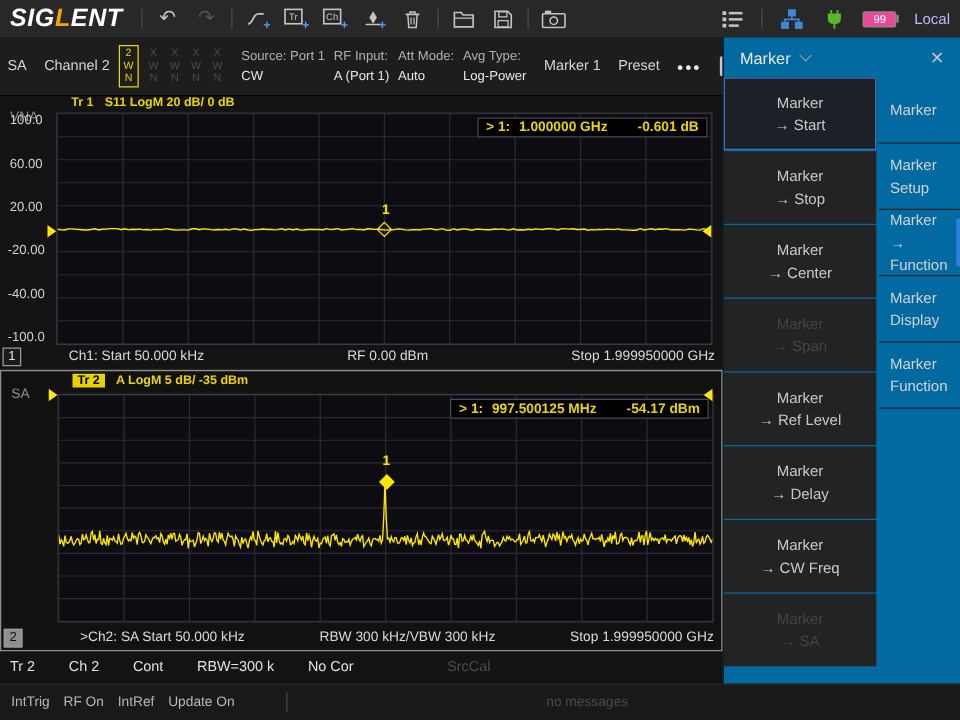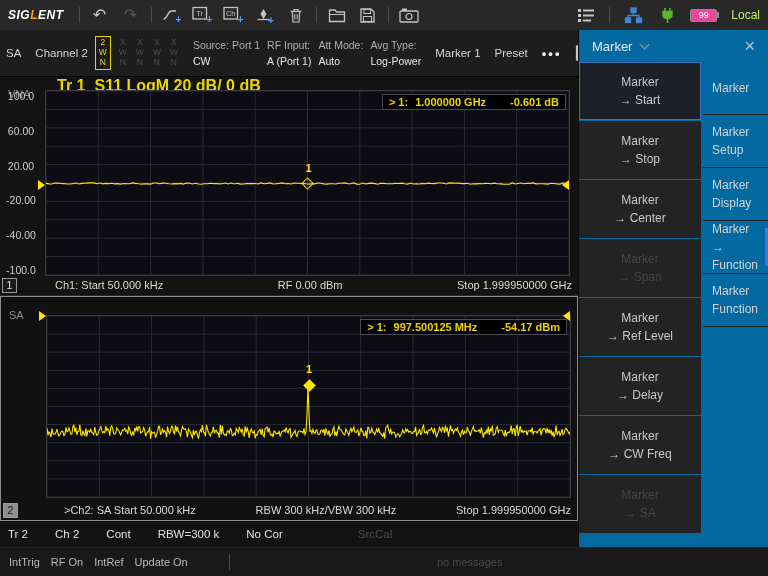--- a/index.html
+++ b/index.html
@@ -1,53 +1,53 @@
 <!DOCTYPE html>
 <html><head>
 <meta charset="utf-8">
 <style>
   * { margin:0; padding:0; box-sizing:border-box; }
   body { background:#000; font-family:"Liberation Sans", sans-serif; }
   .screen { position:relative; width:768px; height:576px; background:#101010; overflow:hidden; color:#ccc; }
 
   
   .topbar { display:flex; align-items:center; height:30px; background:#282828; padding:0 8px; gap:9px; }
-  .logo { font-weight:bold; font-style:italic; font-size:12px; color:#fff; letter-spacing:.5px; margin-right:6px; }
+  .logo { font-weight:bold; font-style:italic; font-size:20px; color:#fff; letter-spacing:.5px; margin-right:6px; }
   .logo .accent { color:#f7a600; }
   .tbtn { display:flex; align-items:center; justify-content:center; min-width:22px; height:24px; cursor:pointer; }
   .glyph { font-size:16px; color:#c4c4c4; line-height:1; }
   .glyph.dim { color:#555; }
   .vdiv { width:1px; height:16px; background:#4a4a4a; }
   .right-group { margin-left:auto; display:flex; align-items:center; gap:12px; }
   .battery { display:flex; align-items:center; }
   .bat-body { display:flex; align-items:center; justify-content:center; width:27px; height:13px; border:1px solid #8a8a8a; border-radius:2px; background:#ec4899; }
   .bat-txt { font-size:9px; color:#fff; }
   .bat-tip { width:2px; height:6px; background:#8a8a8a; }
-  .local { font-size:12px; color:#bef264; }
+  .local { font-size:12px; color:#c4b5fd; }
 
   
   .main { display:flex; height:517px; }
   .left { width:578px; display:flex; flex-direction:column; }
 
   
   .chanbar { height:47px; background:#1d1d1d; display:flex; align-items:center; padding:0 6px; gap:7px; border-bottom:1px solid #000; }
   .cb-txt { font-size:11.5px; color:#d5d5d5; white-space:nowrap; }
   .chan-col { display:flex; flex-direction:column; align-items:center; font-size:8.5px; line-height:1.15; }
   .chan-col.on { border:1px solid #e8d500; color:#e8d500; padding:1px 3px; }
   .chan-col.off { color:#4c4c4c; padding:1px 1px; }
   .fld { display:flex; flex-direction:column; justify-content:center; font-size:10.5px; line-height:1.55; white-space:nowrap; }
   .fld .lab { color:#b0b0b0; }
   .fld .val { color:#e6e6e6; }
   .more { font-size:13px; font-weight:bold; color:#ededed; letter-spacing:2px; }
 
   
   .vna-sec { position:relative; height:219px; background:#131313; border-bottom:1px solid #2a2a2a; }
   .sa-sec  { position:relative; height:225px; background:#111; border:1px solid #8f8f8f; }
   .panel-lab { position:absolute; left:8px; font-size:11px; color:#8f8f8f; }
-  .trhdr { position:absolute; left:57px; top:0; font-size:16px; font-weight:bold; color:#ecd400; white-space:nowrap; }
+  .trhdr { position:absolute; left:57px; top:0; font-size:10px; font-weight:bold; color:#ecd400; white-space:nowrap; }
   .trhdr .chip { background:#e6d400; color:#000; padding:0 4px; font-weight:bold; }
   .trhdr .prm { margin-left:9px; }
   .ylabs { position:absolute; left:0; width:42px; display:flex; flex-direction:column; justify-content:space-between; align-items:center; font-size:10.5px; color:#cfcfcf; }
   .plot { position:absolute; left:45px; width:525px; background:#0c0c12; border:1px solid #3a3a42; }
   .plot svg { position:absolute; left:0; top:0; width:100%; height:100%; }
   .readout { position:absolute; top:3px; right:3px; background:#000; border:1px solid #4a4a55; color:#ecd400; font-size:11px; font-weight:bold; padding:1px 6px; display:flex; white-space:nowrap; }
   .readout .rx { margin-left:7px; }
   .readout .ry { margin-left:24px; }
   .diamond { position:absolute; width:9px; height:9px; transform:rotate(45deg); }
   .diamond.hollow { border:1.5px solid #ffe600; background:transparent; }
@@ -325,20 +325,23 @@
           <span class="fstart">Ch1: Start 50.000 kHz</span>
           <span class="sp"></span>
           <span>RF 0.00 dBm</span>
           <span class="sp"></span>
           <span class="fstop">Stop 1.999950000 GHz</span>
         </div>
       </div>
 
       <div class="sa-sec">
         <div class="panel-lab" style="top:12px">SA</div>
+        <div class="trhdr" style="top:2px">
+          <span class="chip">Tr 2</span><span class="prm">A LogM 5 dB/ -35 dBm</span>
+        </div>
         <div class="plot" style="top:18px;height:183px">
           <svg id="sa-svg" preserveAspectRatio="none" viewBox="0 0 525 183">
               <g stroke="#2b2b35" stroke-width="1">
                 <line x1="0.0" y1="0" x2="0.0" y2="183"></line>
                 <line x1="0" y1="0.0" x2="525" y2="0.0"></line>
                 <line x1="52.5" y1="0" x2="52.5" y2="183"></line>
                 <line x1="0" y1="18.3" x2="525" y2="18.3"></line>
                 <line x1="105.0" y1="0" x2="105.0" y2="183"></line>
                 <line x1="0" y1="36.6" x2="525" y2="36.6"></line>
                 <line x1="157.5" y1="0" x2="157.5" y2="183"></line>
@@ -431,25 +434,25 @@
               <span>→ SA</span>
             </div>
         </div>
         <div class="tabcol">
           <div class="stab">
               <span>Marker</span>
             </div>
           <div class="stab">
               <span>Marker Setup</span>
             </div>
+          <div class="stab active">
+              <span>Marker → Function</span>
+            </div>
           <div class="stab">
               <span>Marker Display</span>
-            </div>
-          <div class="stab active">
-              <span>Marker → Function</span>
             </div>
           <div class="stab">
               <span>Marker Function</span>
             </div>
         </div>
       </div>
     </div>
   </div>
 
   <div class="bottombar">

